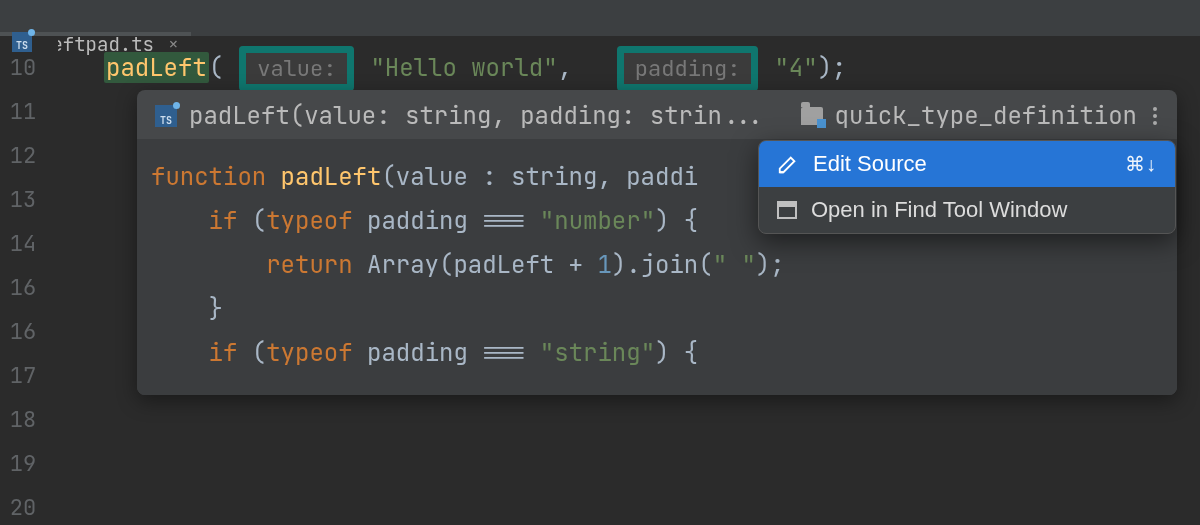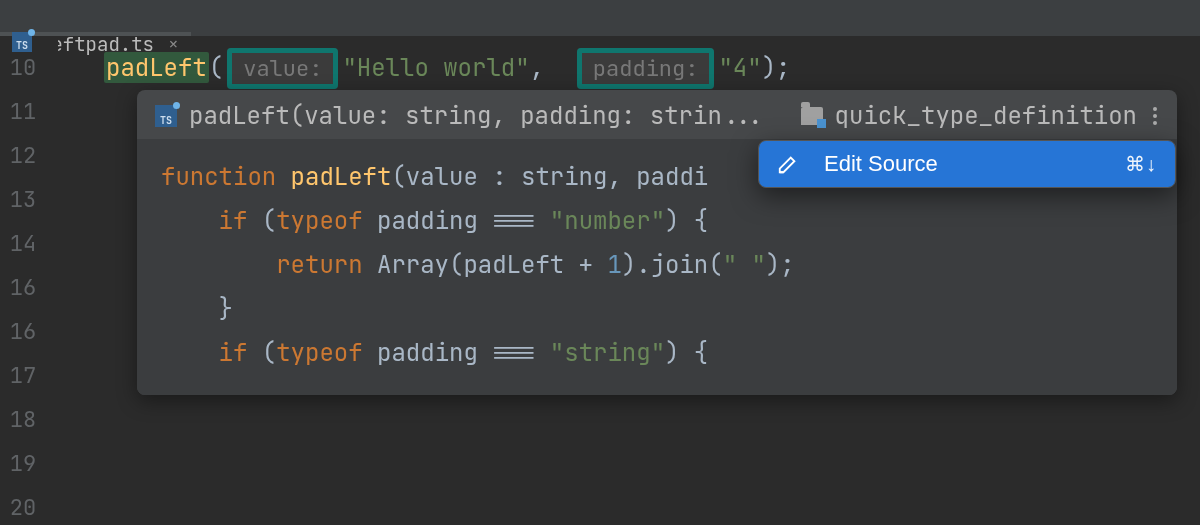--- a/index.html
+++ b/index.html
@@ -72,24 +72,24 @@
       flex: 1;
       padding: 10px 0 0 0;
       line-height: 44px;
       position: relative;
     }
     .line { white-space: pre; padding-left: 46px; }
     .fn-call { color: #ffc66d; background: #32593d; padding: 0 2px; border-radius: 2px; }
     .param-hint {
       color: #787878;
       background: #3b3b3b;
-      border: 5px solid #0f766e;
+      border: 7px solid #0f766e;
       border-radius: 4px;
       padding: 1px 11px;
-      margin: 0 4px;
+      margin: 0 16px;
       font-size: 22px;
     }
     .str { color: #6a8759; }
     .kw { color: #cc7832; }
     .fn { color: #ffc66d; }
     .num { color: #6897bb; }
     .punct { color: #a9b7c6; }
     .comma-spaced { color: #a9b7c6; }
 
     .popup {
@@ -134,21 +134,21 @@
       width: 9px; height: 9px;
       background: #4a92d0;
     }
     .kebab {
       display: flex; flex-direction: column; gap: 3px;
       padding: 4px;
     }
     .kebab span { width: 4px; height: 4px; background: #aaa; border-radius: 50%; }
     .popup-body {
       background: #3b3d3f;
-      padding: 16px 18px 20px 24px;
+      padding: 16px 18px 20px 14px;
       font-size: 24px;
       line-height: 44px;
       color: #a9b7c6;
       border-radius: 0 0 8px 8px;
     }
     .popup-body .line { padding-left: 0; }
 
     .context-menu {
       position: absolute;
       top: 140px;
@@ -159,21 +159,21 @@
       border-radius: 8px;
       box-shadow: 0 8px 26px rgba(0,0,0,0.5);
       z-index: 20;
       font-family: -apple-system, "Helvetica Neue", Arial, sans-serif;
       font-size: 22px;
       overflow: hidden;
     }
     .menu-item {
       display: flex;
       align-items: center;
-      gap: 25px;
+      gap: 14px;
       padding: 10px 18px;
       color: #dcdcdc;
     }
     .menu-item.selected {
       background: #2675d6;
       color: #ffffff;
     }
     .menu-item .shortcut { margin-left: auto; font-size: 20px; opacity: 0.92; letter-spacing: 1px;}
     .pencil-icon {
       width: 22px; height: 22px; position: relative;
@@ -247,13 +247,17 @@
   <div class="menu-item selected">
     <span class="pencil-icon">
       <svg viewBox="0 0 24 24">
           <path d="M3 21 L3 17 L15 5 L19 9 L7 21 Z" fill="none" stroke="#fff" stroke-width="2"></path>
           <path d="M3 21 L7 21" stroke="#fff" stroke-width="2"></path>
         </svg>
     </span>
     <span>Edit Source</span>
     <span class="shortcut">⌘↓</span>
   </div>
+  <div class="menu-item">
+    <span class="window-find-icon"></span>
+    <span>Open in Find Tool Window</span>
+  </div>
 </div>
 
 </body></html>

